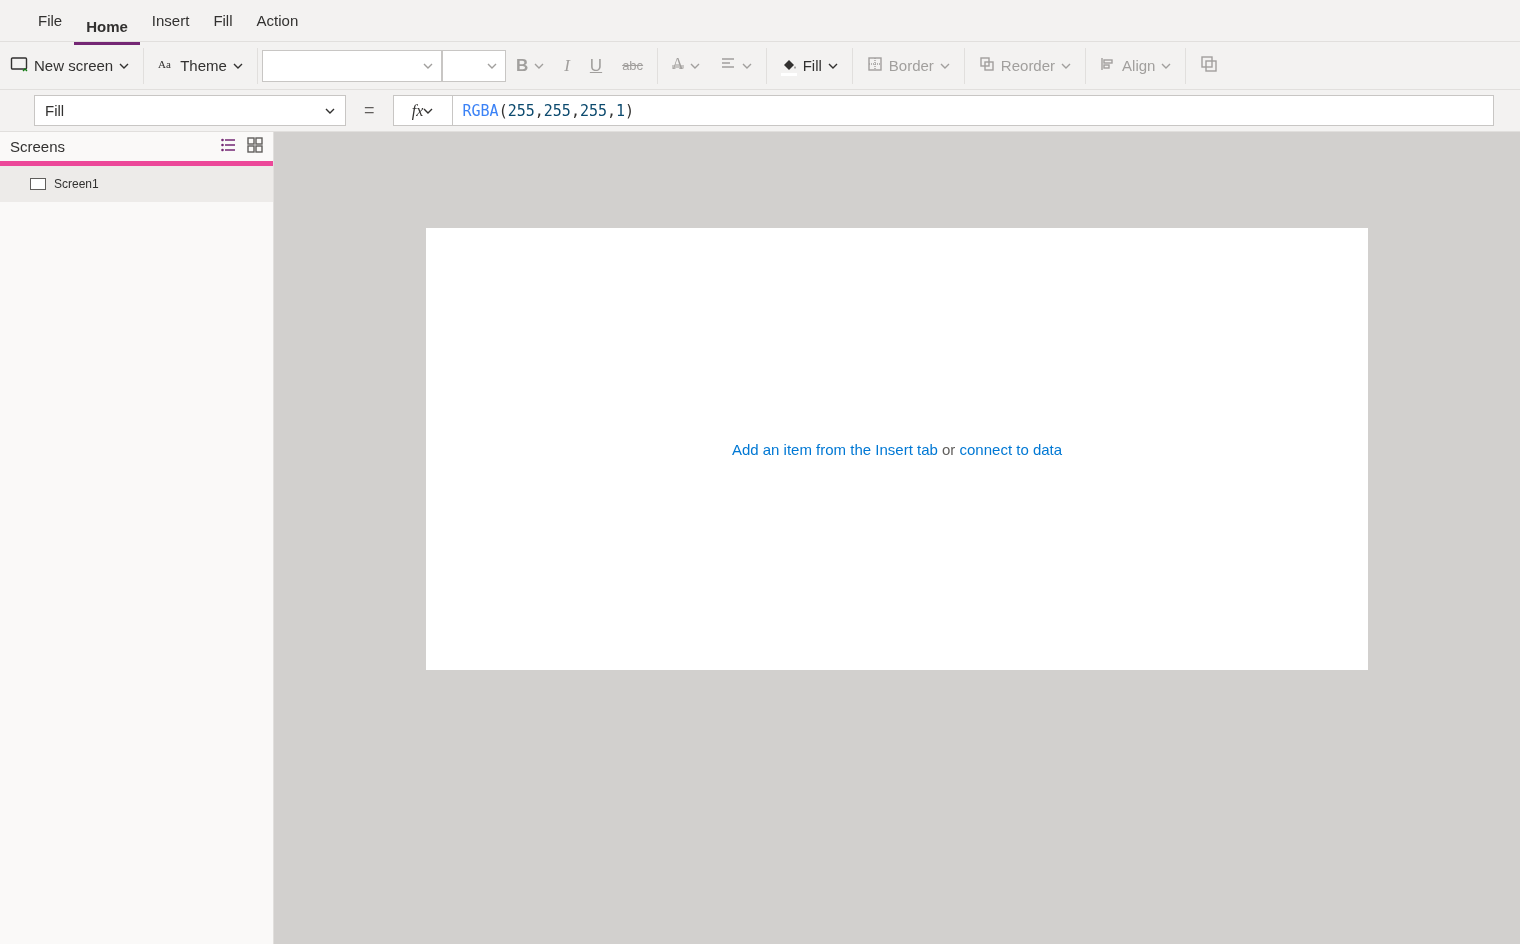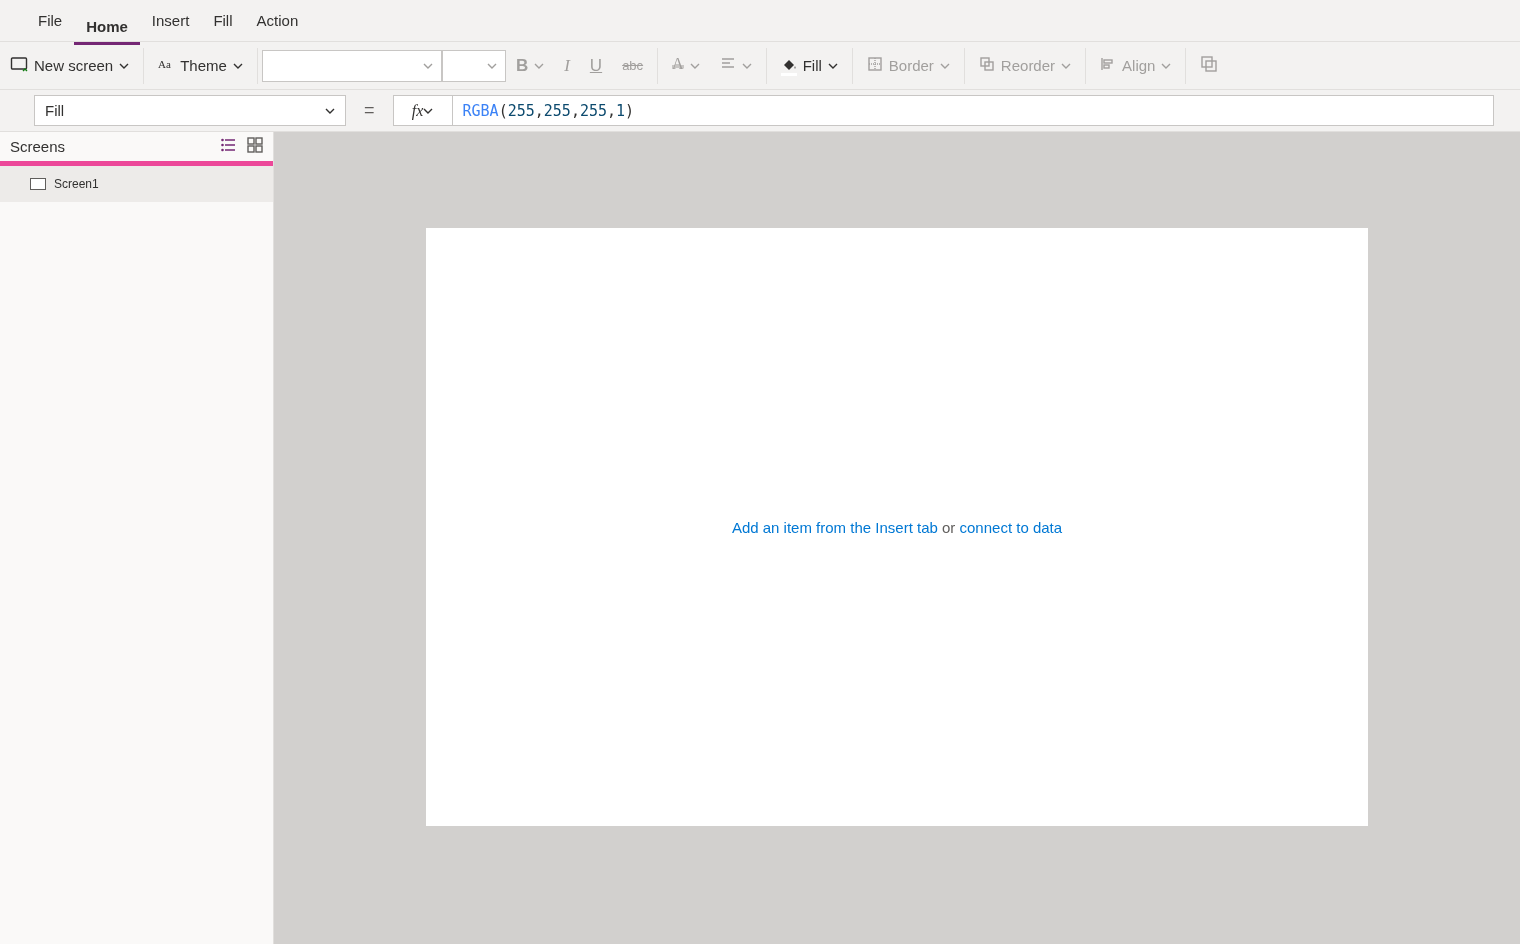--- a/index.html
+++ b/index.html
@@ -30,21 +30,21 @@
   .main { display: flex; height: calc(944px - 42px - 48px - 42px); }
   .leftpane { width: 274px; background: #faf9f8; border-right: 1px solid #e1dfdd; display: flex; flex-direction: column; }
   .leftheader { height: 34px; display: flex; align-items: center; justify-content: space-between; padding: 0 10px; border-bottom: 5px solid #ec4899; font-size: 15px; }
   .searchbox { margin: 0; border: 1px solid #c8c6c4; background: #fff; height: 34px; display: flex; align-items: center; padding: 0 10px; gap: 8px; color: #605e5c; }
   .searchbox input { border: none; outline: none; flex: 1; font-size: 14px; background: transparent; }
   .tree-item { height: 36px; display: flex; align-items: center; padding-left: 30px; gap: 8px; background: #edebe9; font-size: 12px; }
   .screen-rect { width: 16px; height: 12px; border: 1px solid #605e5c; background: #fff; }
   .viewicons { display: flex; gap: 10px; align-items: center; }
 
   .canvaswrap { flex: 1; display: flex; align-items: flex-start; justify-content: center; background: #d2d0ce; padding-top: 96px; position: relative; }
-  .canvas { width: 942px; height: 598px; background: #fff; display: flex; align-items: center; justify-content: center; }
+  .canvas { width: 942px; height: 442px; background: #fff; display: flex; align-items: center; justify-content: center; }
   .canvas-msg { font-size: 15px; color: #605e5c; }
   .canvas-msg .lnk { color: #0078d4; cursor: pointer; } 
 
   
   svg { stroke: currentColor; fill: none; stroke-width: 1.4; }
   .chev { width: 10px; height: 10px; }
   .icon16 { width: 16px; height: 16px; }
   .icon18 { width: 18px; height: 18px; }
 
   .fill-underline { border-bottom: 3px solid #fff; display:inline-block; line-height:0; padding-bottom:1px; }

